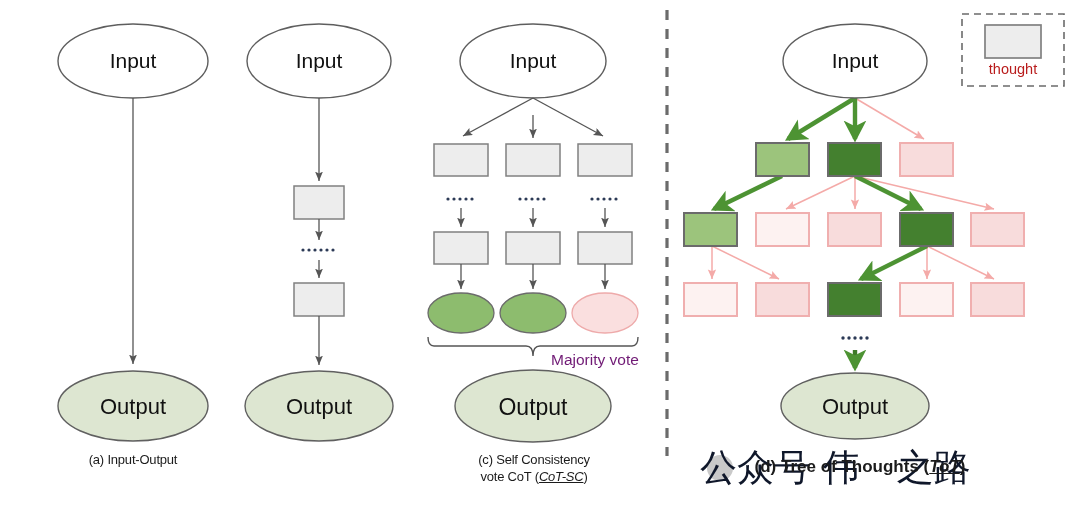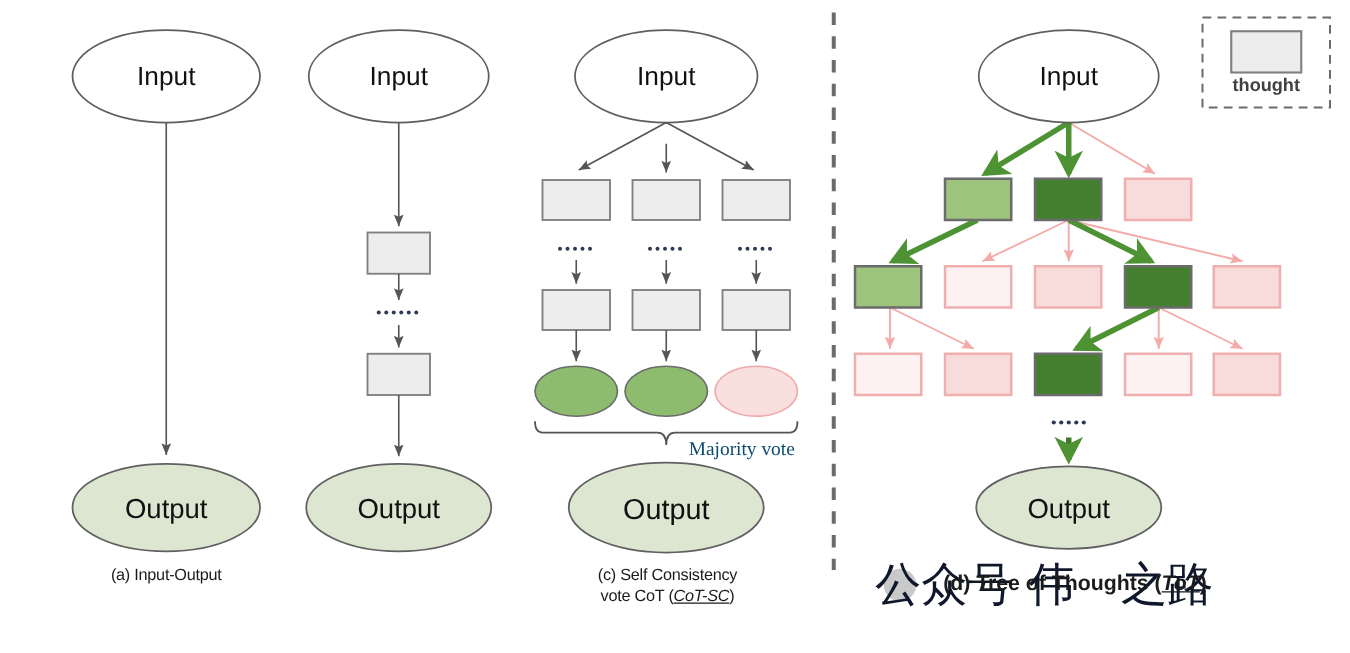--- a/index.html
+++ b/index.html
@@ -40,30 +40,28 @@
   #wm-badge {
     position: absolute;
     left: 707px; top: 455px;
     width: 26px; height: 26px;
     border-radius: 50%;
     background: #c9c9c9;
   }
   .legend-label {
     position: absolute;
     font-size: 14.5px;
-    color: #404040;
+    color: #b91c1c;
     text-align: center;
-    font-weight: bold;
   }
   .mvote {
     position: absolute;
     font-size: 15.5px;
-    color: #0c4a6e;
+    color: #701a75;
     white-space: nowrap;
-    font-family: Liberation Serif, serif;
   }
 </style>
 </head>
 <body>
 
 <div id="figure">
 
 <svg width="1080" height="522" viewBox="0 0 1080 522" style="position:absolute;left:0;top:0;">
 
   <defs>

